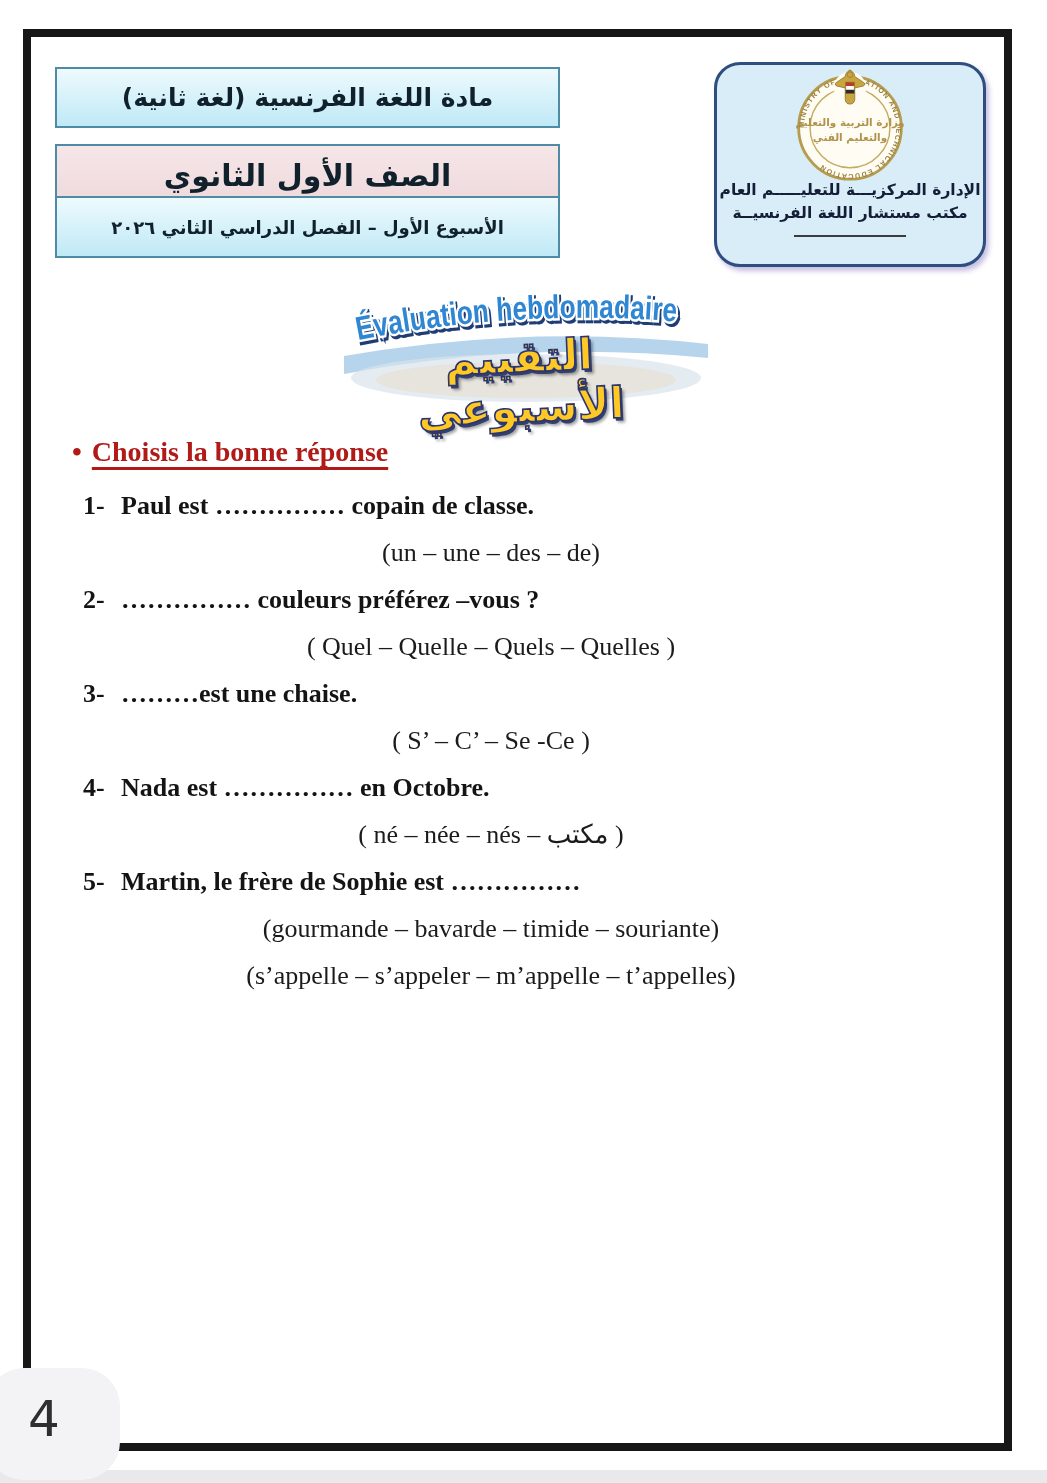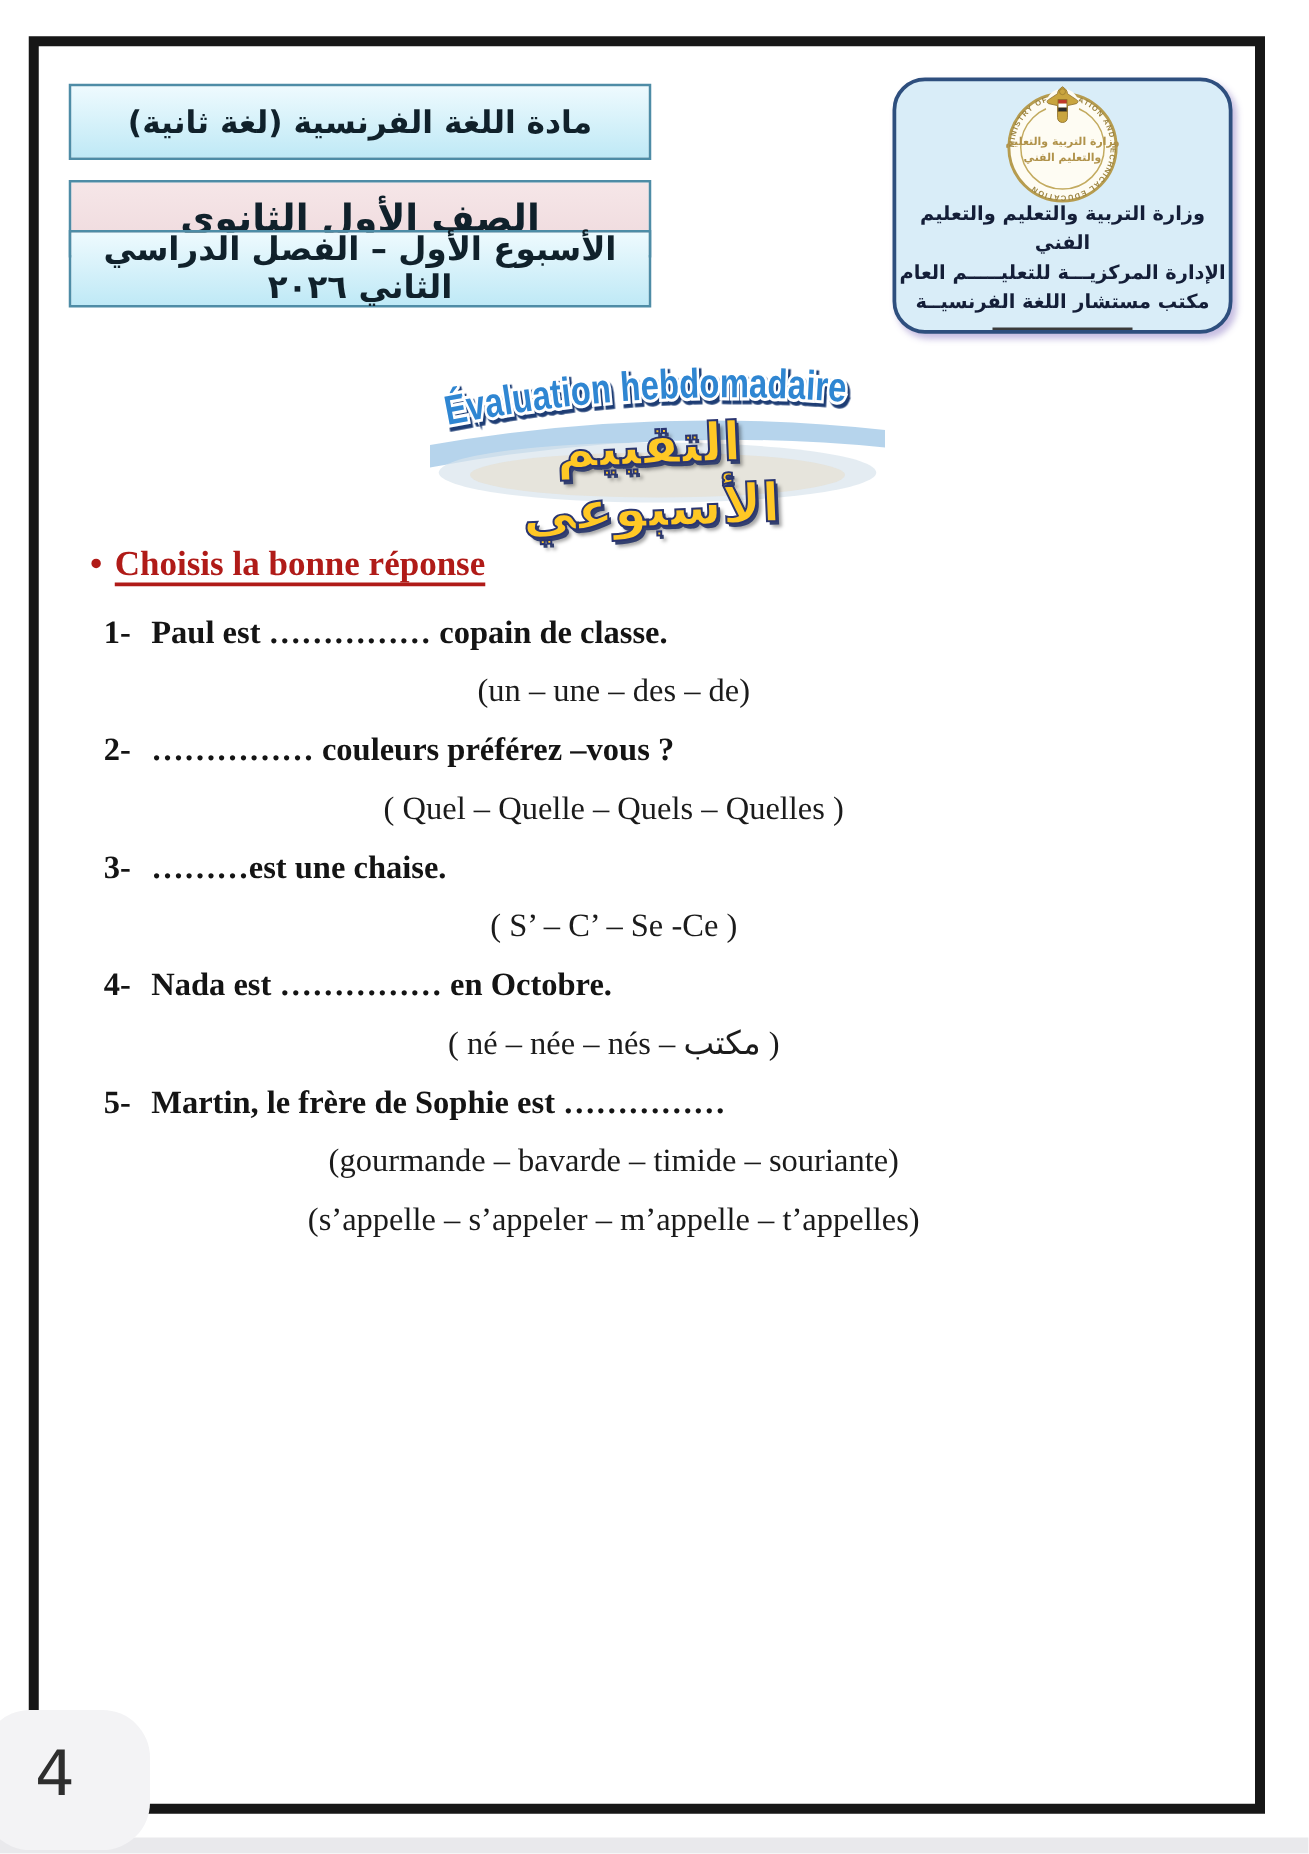--- a/index.html
+++ b/index.html
@@ -2,29 +2,29 @@
 <html lang="ar"><head>
 <meta charset="utf-8">
 <style>
   html,body{margin:0;padding:0;background:#fff;}
   .canvas{position:relative;width:1047px;height:1483px;background:#ffffff;overflow:hidden;
           font-family:"Liberation Serif", serif;}
   
   .frame{position:absolute;left:23px;top:29px;width:989px;height:1422px;
          border:8px solid #171717;box-sizing:border-box;background:#fff;}
   
-  .hbox{position:absolute;left:55px;width:466px;box-sizing:border-box;
+  .hbox{position:absolute;left:55px;width:505px;box-sizing:border-box;
         border:2px solid #4e8ca6;display:flex;align-items:center;justify-content:center;
         font-family:"DejaVu Sans", sans-serif;font-weight:bold;color:#10212b;
         direction:rtl;text-align:center;}
   .hbox.blue{background:linear-gradient(#eefafe,#bfe9f6);}
   .hbox.pink{background:linear-gradient(#f6e6e8,#eed9dc);}
   .hbox1{top:67px;height:61px;font-size:25px;}
   .hbox2{top:144px;height:62px;font-size:30px;}
-  .hbox3{top:184px;height:62px;font-size:26px;}
+  .hbox3{top:196px;height:62px;font-size:18px;}
   
   .ministry{position:absolute;left:714px;top:62px;width:272px;height:205px;box-sizing:border-box;
             background:#d9edf8;border:3px solid #2e4f7e;border-radius:26px;
             box-shadow:3px 4px 5px rgba(130,110,190,.45);
             display:flex;flex-direction:column;align-items:center;}
   .seal{margin-top:2px;}
   .ministry-lines{direction:rtl;text-align:center;font-family:"DejaVu Sans", sans-serif;
                   font-weight:bold;font-size:15.5px;line-height:1.5;color:#141e38;margin-top:-4px;}
   .ministry-rule{width:112px;border-top:2.5px solid #3b3b3b;margin-top:9px;}
   
@@ -85,21 +85,20 @@
         <circle cx="64" cy="8" r="3" fill="#c9a53f" stroke="#8a6d2a" stroke-width="0.6"></circle>
         <rect x="59.5" y="16" width="9" height="4" fill="#c0392b"></rect>
         <rect x="59.5" y="20" width="9" height="4" fill="#ffffff"></rect>
         <rect x="59.5" y="24" width="9" height="4" fill="#2b2b2b"></rect>
         <rect x="59.5" y="16" width="9" height="12" fill="none" stroke="#8a6d2a" stroke-width="0.8"></rect>
       </g>
       <text x="64" y="62" text-anchor="middle" font-size="11" font-family="DejaVu Sans, sans-serif" font-weight="bold" fill="#b0924a" direction="rtl">وزارة التربية والتعليم</text>
       <text x="64" y="78" text-anchor="middle" font-size="11" font-family="DejaVu Sans, sans-serif" font-weight="bold" fill="#b0924a" direction="rtl">والتعليم الفني</text>
     </svg>
     <div class="ministry-lines">
-      <div>وزارة التربية والتعليم والتعليم الفني</div>
       <div>الإدارة المركزيـــة للتعليـــــم العام</div>
       <div>مكتب مستشار اللغة الفرنسيــة</div>
     </div>
     <div class="ministry-rule"></div>
   </div>
 
   <svg class="title-swoosh" viewBox="0 0 376 86">
     <path d="M6,38 Q188,6 370,26 L370,40 Q188,22 6,56 Z" fill="#a9cce9" opacity="0.85"></path>
     <ellipse cx="188" cy="60" rx="175" ry="24" fill="#d8e4ec" opacity="0.7"></ellipse>
     <ellipse cx="188" cy="62" rx="150" ry="18" fill="#e7dcc6" opacity="0.5"></ellipse>

